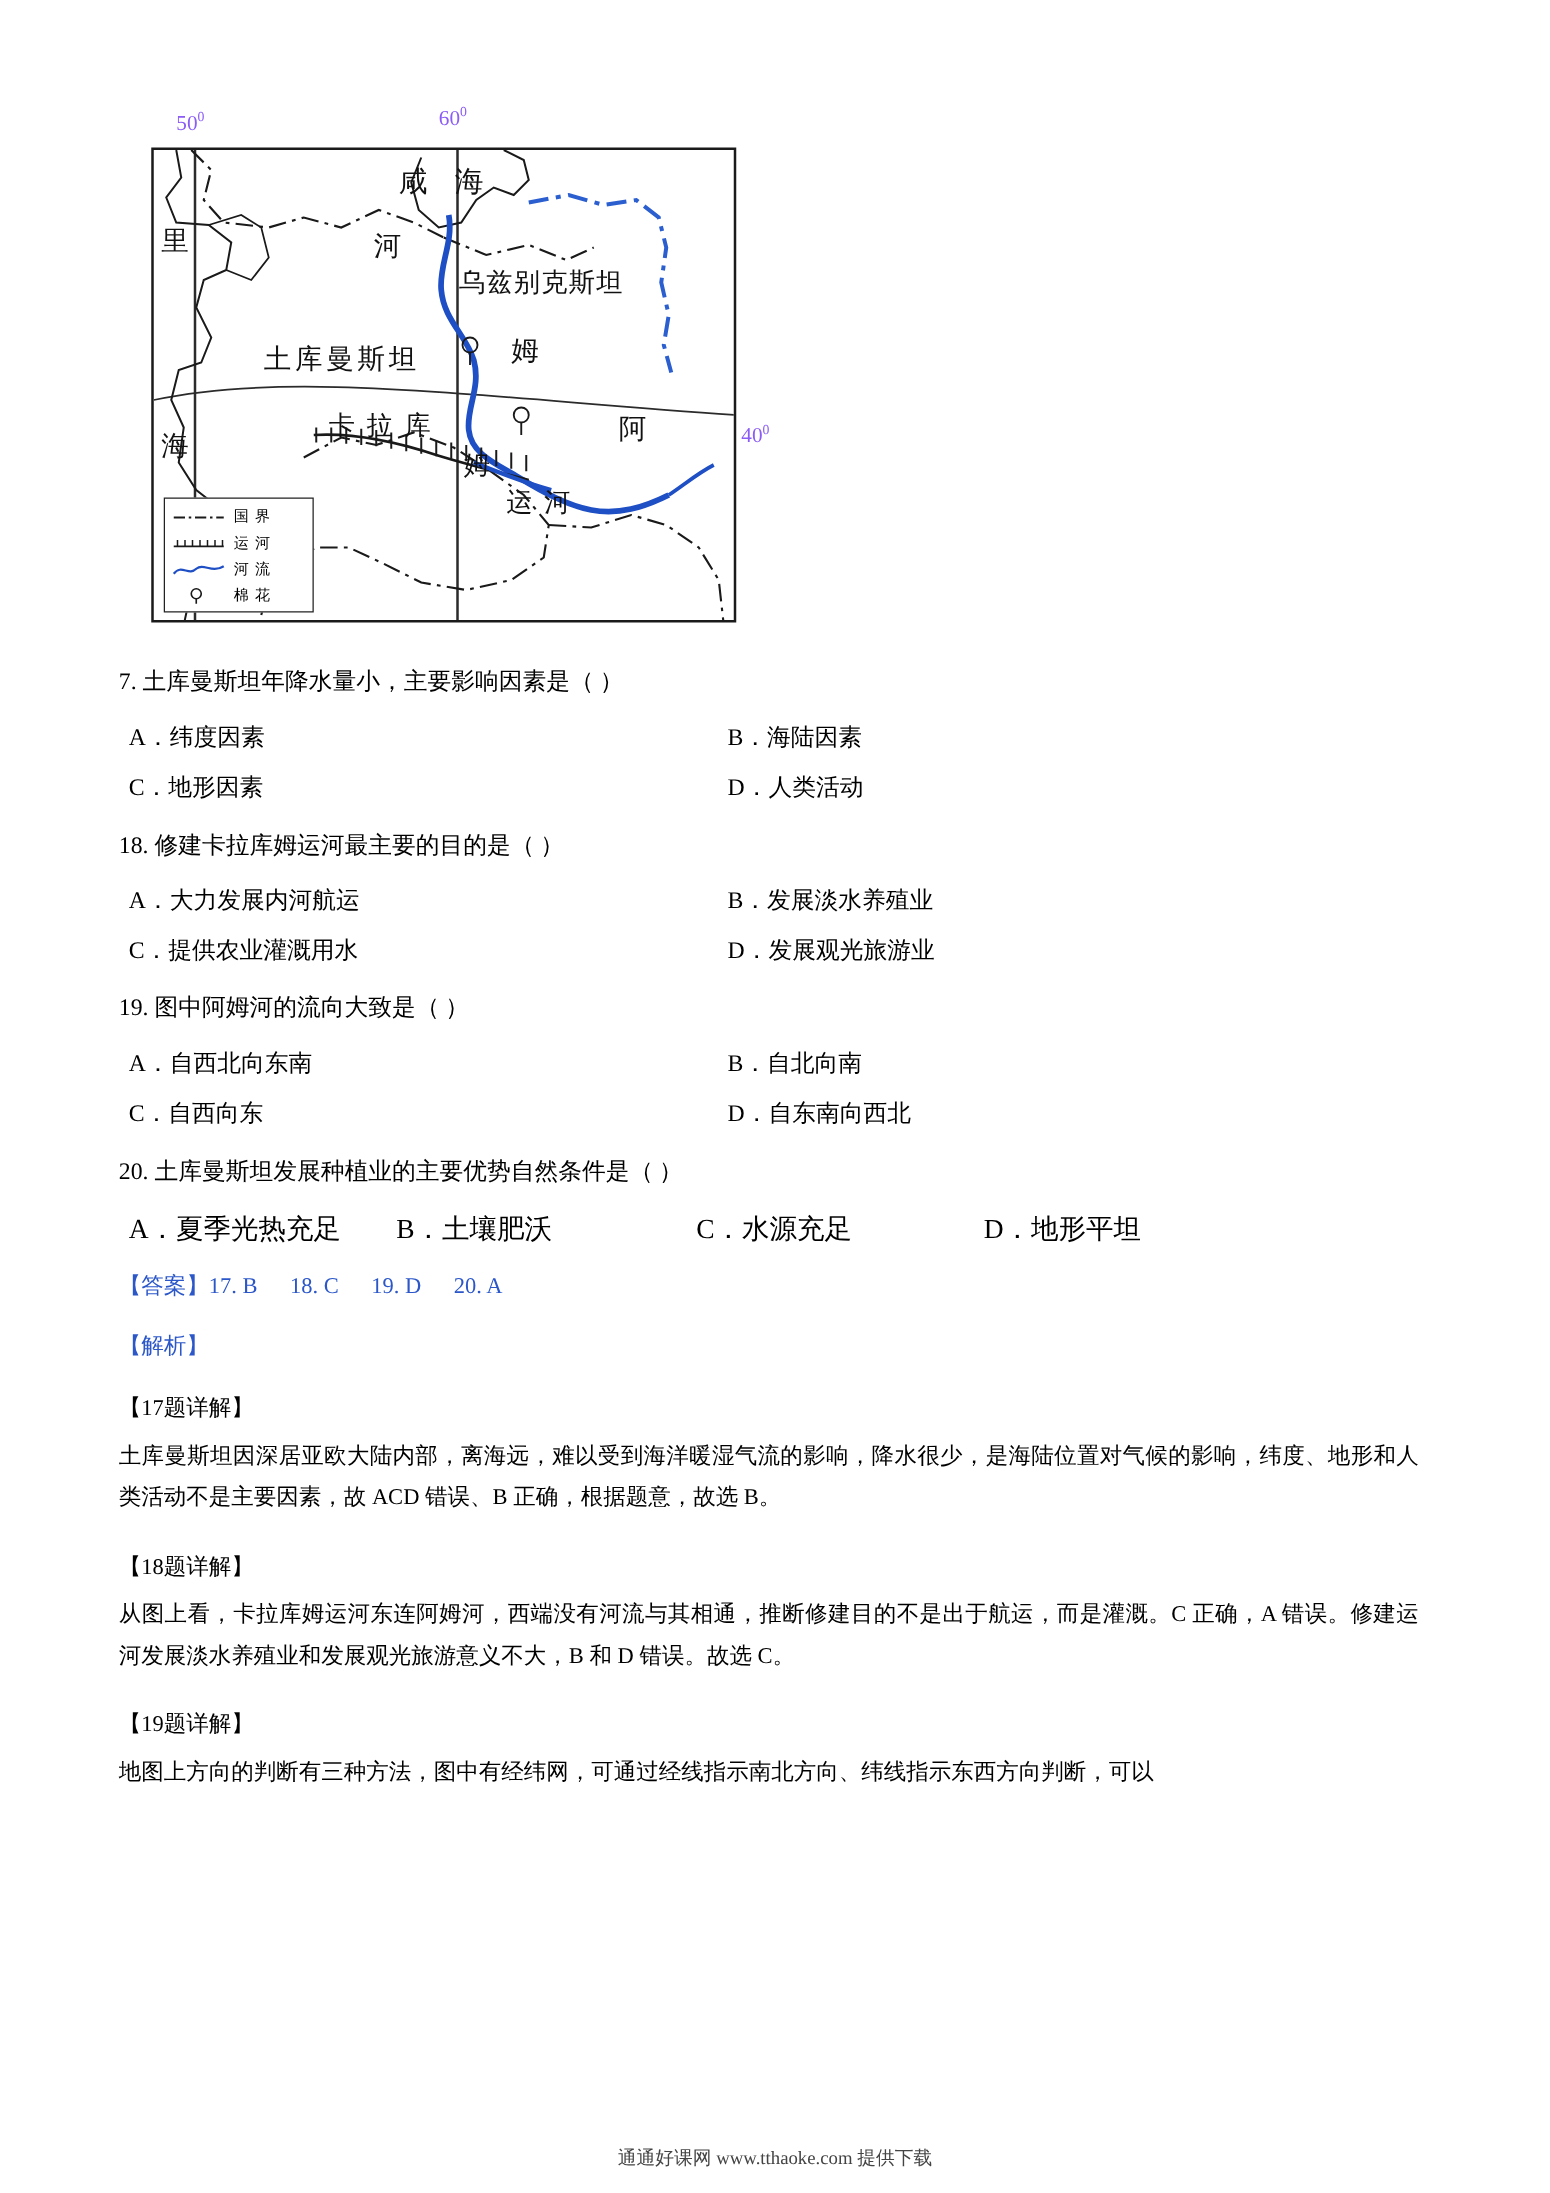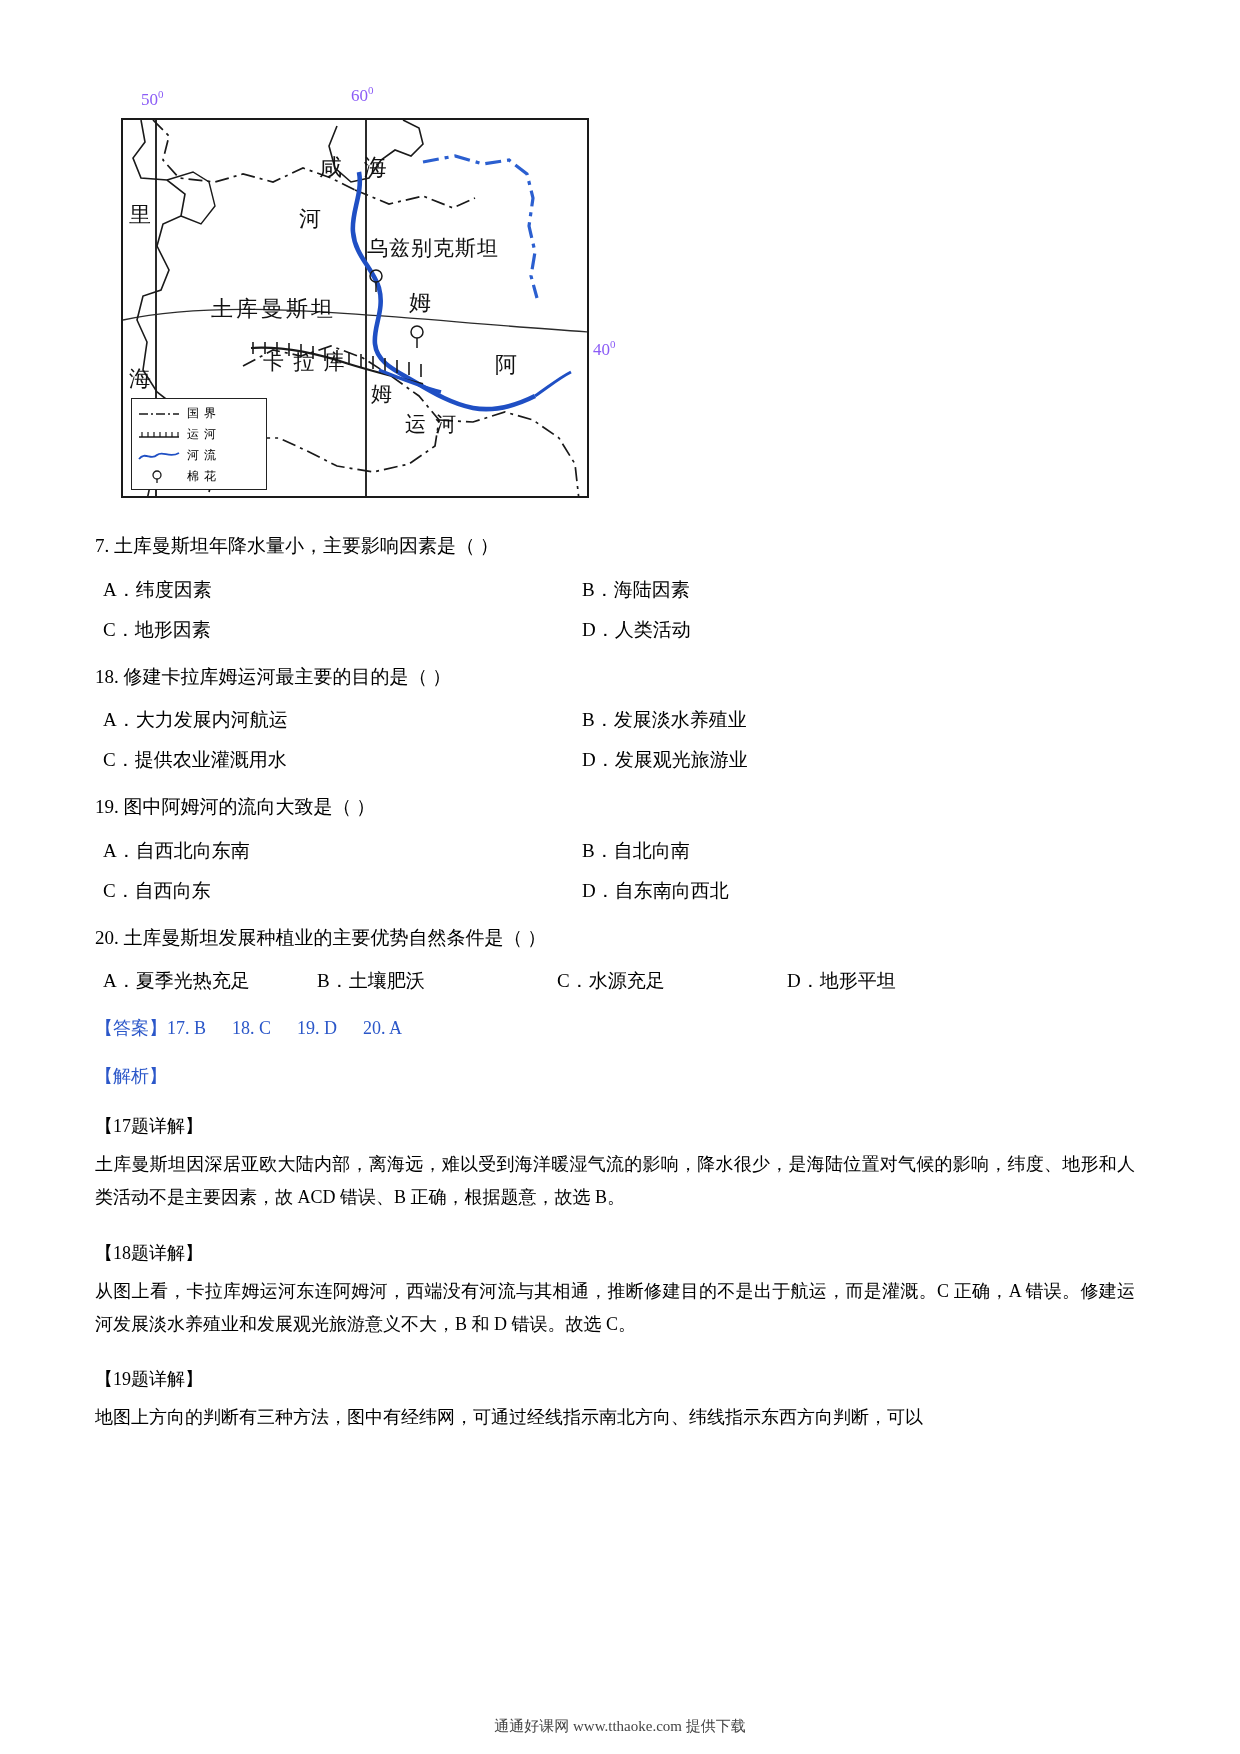--- a/index.html
+++ b/index.html
@@ -61,28 +61,27 @@
     bottom: 0;
   }
   .merid-50 { left: 32px; }
   .merid-60 { left: 242px; }
 
   .cn {
     position: absolute;
     font-family: "Liberation Serif", serif;
     color: #111;
     white-space: nowrap;
-    margin-top: 22px;
   }
 
   .legend {
     position: absolute;
     left: 8px;
     bottom: 6px;
-    width: 136px;
+    width: 120px;
     height: 92px;
     border: 1.5px solid #222;
     background: #fff;
     box-sizing: border-box;
     padding: 4px 5px;
     font-size: 12px;
     font-family: "Liberation Serif", serif;
   }
   .legend-row {
     display: flex;
@@ -112,21 +111,21 @@
     margin-top: 16px;
     height: 24px;
   }
   .opts .oA { position: absolute; left: 8px; }
   .opts .oB { position: absolute; left: 487px; }
   .opts .oC { position: absolute; left: 8px; }
   .opts .oD { position: absolute; left: 487px; }
 
   .opts4 {
     position: relative;
-    font-size: 19px;
+    font-size: 22px;
     font-family: "Liberation Serif", serif;
     margin-top: 16px;
     height: 24px;
   }
   .opts4 .p1 { position: absolute; left: 8px; }
   .opts4 .p2 { position: absolute; left: 222px; }
   .opts4 .p3 { position: absolute; left: 462px; }
   .opts4 .p4 { position: absolute; left: 692px; text-align: right; }
 
   .answer {

